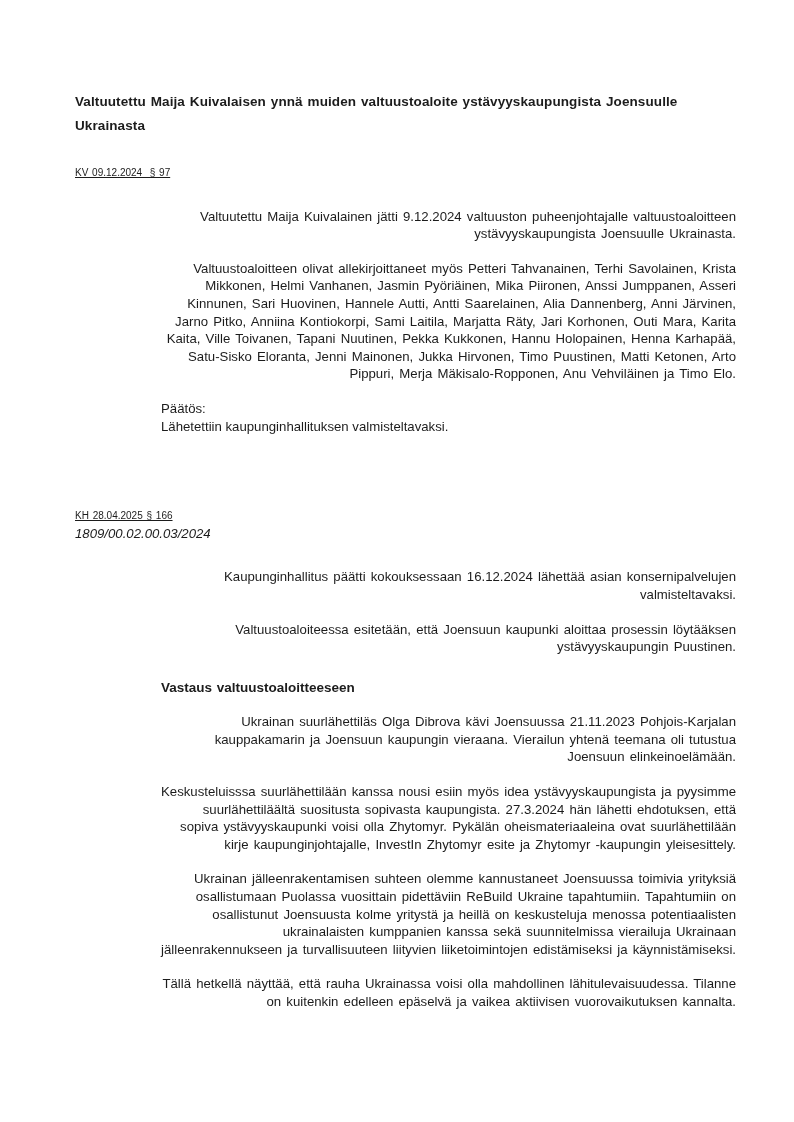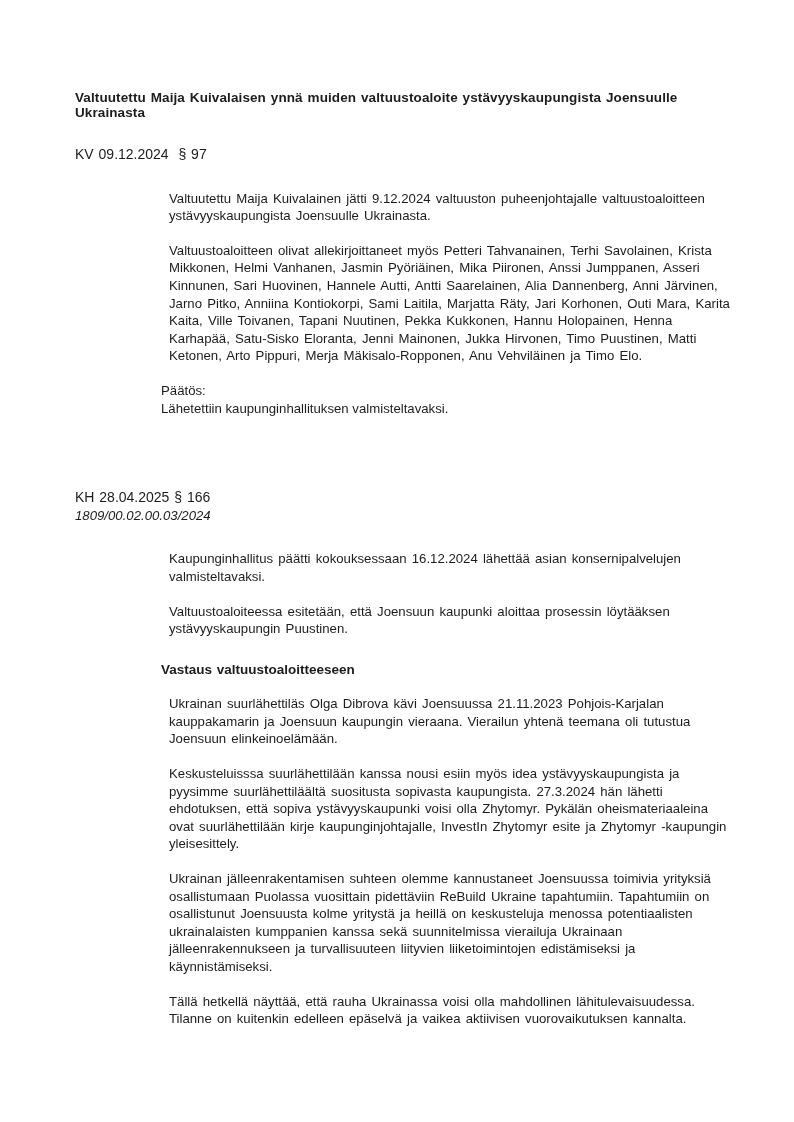--- a/index.html
+++ b/index.html
@@ -16,48 +16,50 @@
     font-family: "Liberation Sans", sans-serif;
     color: #1c1c1c;
     padding: 90px 58px 40px 75px;
     overflow: hidden;
   }
   .doc-title {
     margin: 0;
     width: 668px;
     font-size: 13.5px;
     font-weight: bold;
-    line-height: 15px;
+    line-height: 24px;
     letter-spacing: 0.1px;
     word-spacing: 1px;
   }
   .section-heading {
     margin-top: 26px;
-    font-size: 14px;
+    font-size: 10px;
     line-height: 17.6px;
     font-weight: normal;
     word-spacing: 1px;
+    text-decoration: underline;
   }
   .case-number {
     font-size: 13.2px;
     line-height: 17.6px;
     font-style: italic;
   }
   .kh-head {
     margin-top: 72px;
   }
   .indent {
     margin-left: 86px;
     width: 575px;
     font-size: 13.2px;
     line-height: 17.6px;
   }
   .indent p {
-    margin: 17px 0 0 8px;
+    margin: 17px 0 0 0;
     word-spacing: 1.5px;
+    text-align: right;
   }
   .indent p.first {
     margin-top: 26px;
   }
   .decision {
     margin-top: 17px;
   }
   .bold {
     font-weight: normal;
   }

